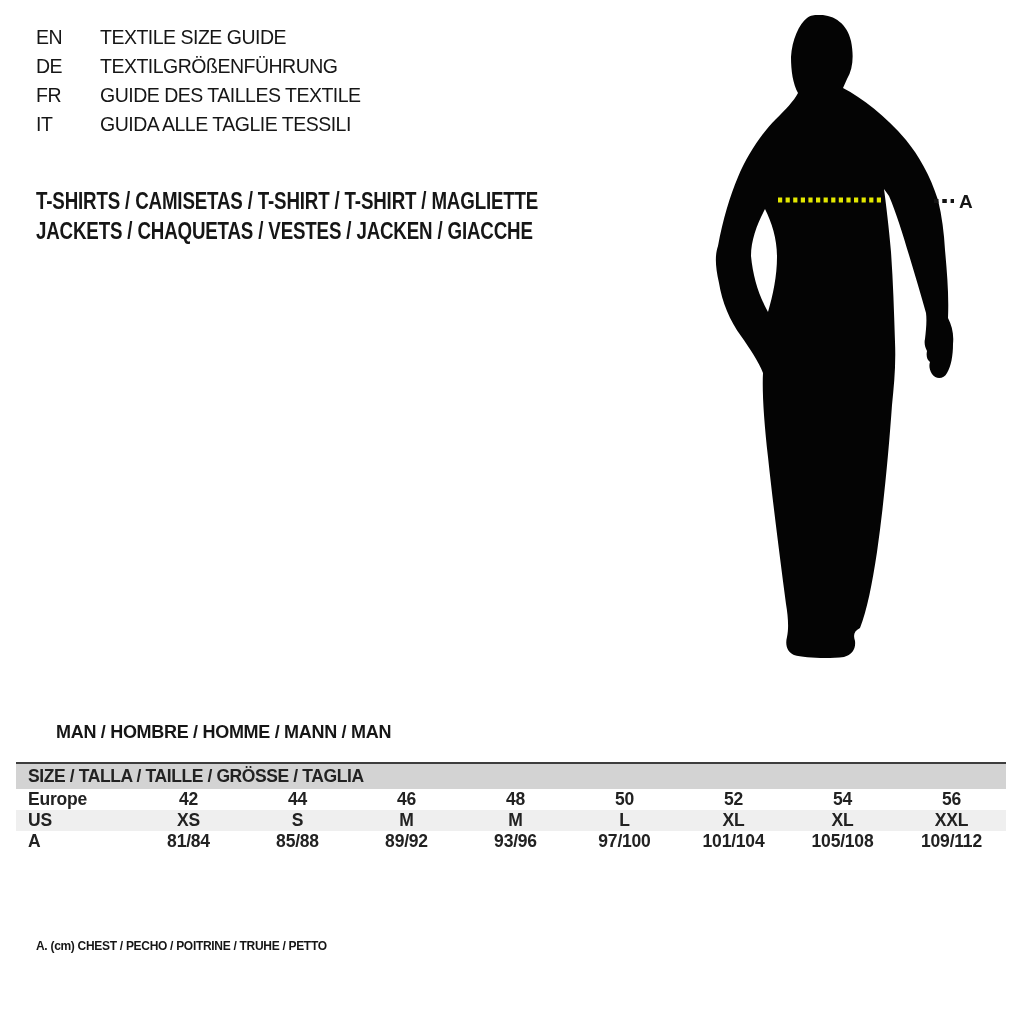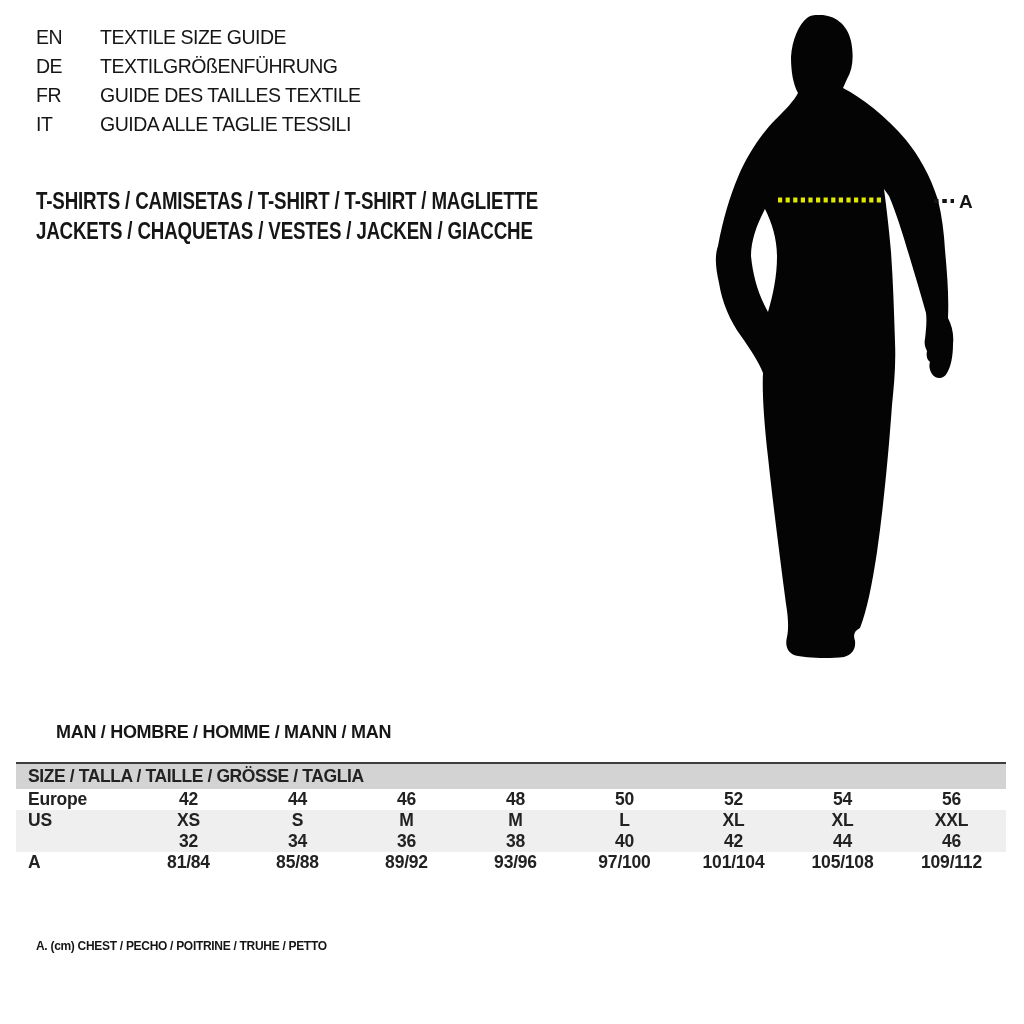--- a/index.html
+++ b/index.html
@@ -135,31 +135,20 @@
         <td style="background: rgb(239, 239, 239);">XS</td>
         <td style="background: rgb(239, 239, 239);">S</td>
         <td style="background: rgb(239, 239, 239);">M</td>
         <td style="background: rgb(239, 239, 239);">M</td>
         <td style="background: rgb(239, 239, 239);">L</td>
         <td style="background: rgb(239, 239, 239);">XL</td>
         <td style="background: rgb(239, 239, 239);">XL</td>
         <td style="background: rgb(239, 239, 239);">XXL</td>
       </tr>
       <tr>
-        <td class="lbl" style="background: rgb(239, 239, 239);"></td>
-        <td style="background: rgb(239, 239, 239);">32</td>
-        <td style="background: rgb(239, 239, 239);">34</td>
-        <td style="background: rgb(239, 239, 239);">36</td>
-        <td style="background: rgb(239, 239, 239);">38</td>
-        <td style="background: rgb(239, 239, 239);">40</td>
-        <td style="background: rgb(239, 239, 239);">42</td>
-        <td style="background: rgb(239, 239, 239);">44</td>
-        <td style="background: rgb(239, 239, 239);">46</td>
-      </tr>
-      <tr>
         <td class="lbl">A</td>
         <td>81/84</td>
         <td>85/88</td>
         <td>89/92</td>
         <td>93/96</td>
         <td>97/100</td>
         <td>101/104</td>
         <td>105/108</td>
         <td>109/112</td>
       </tr>

